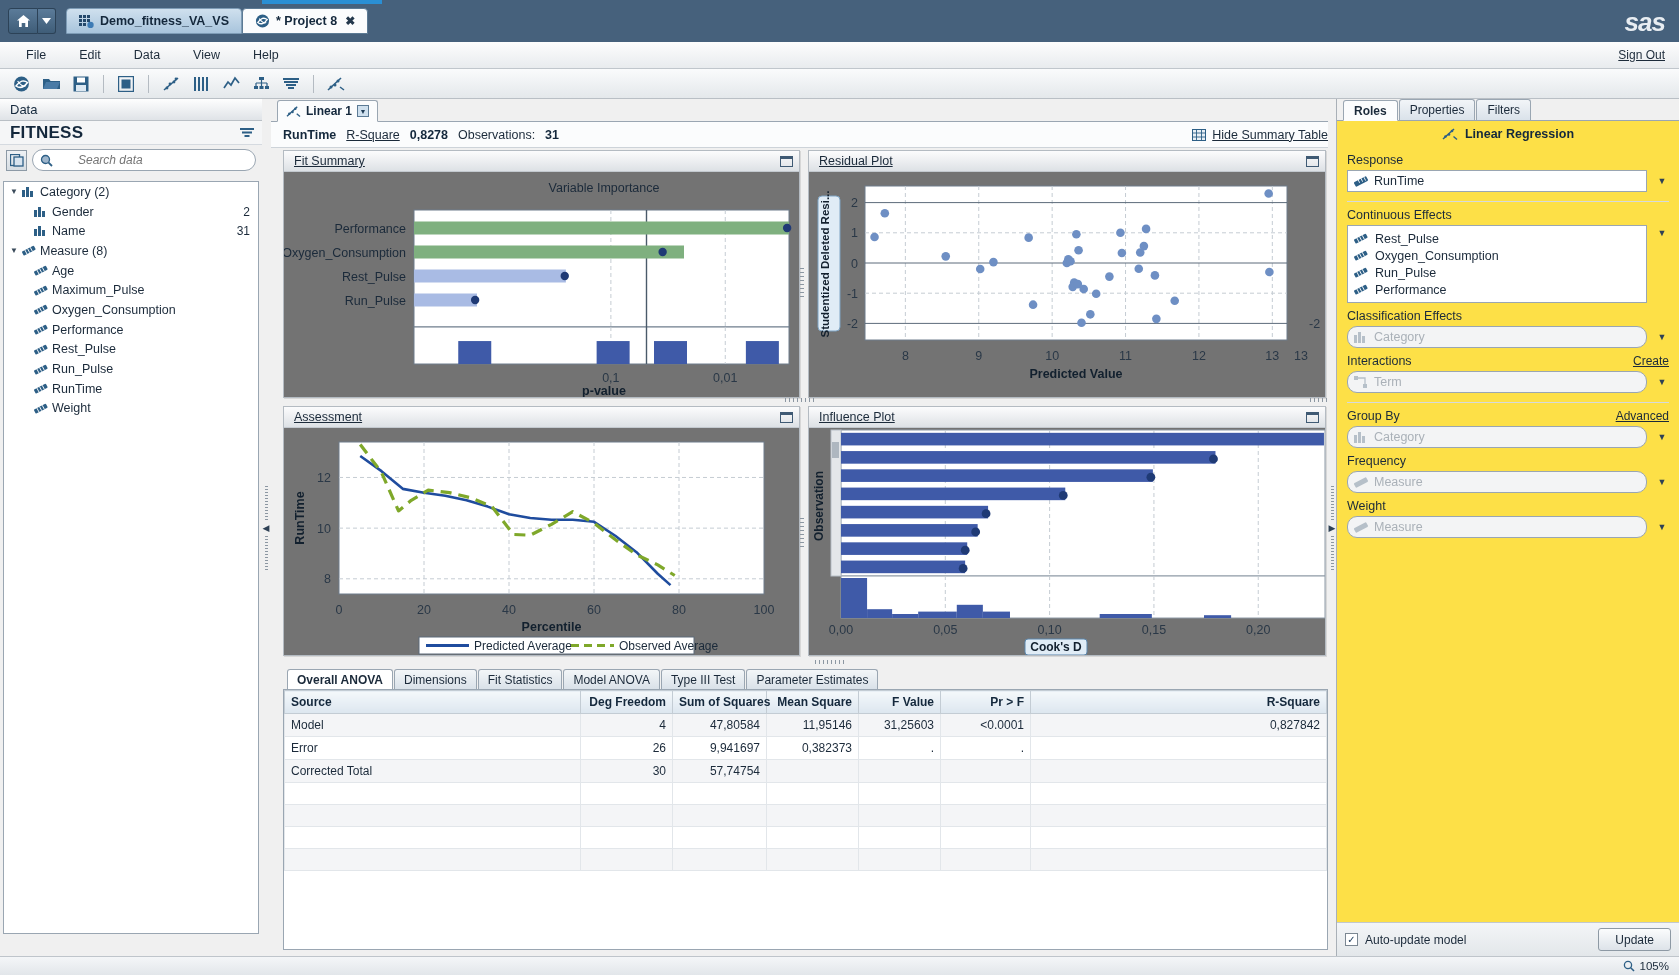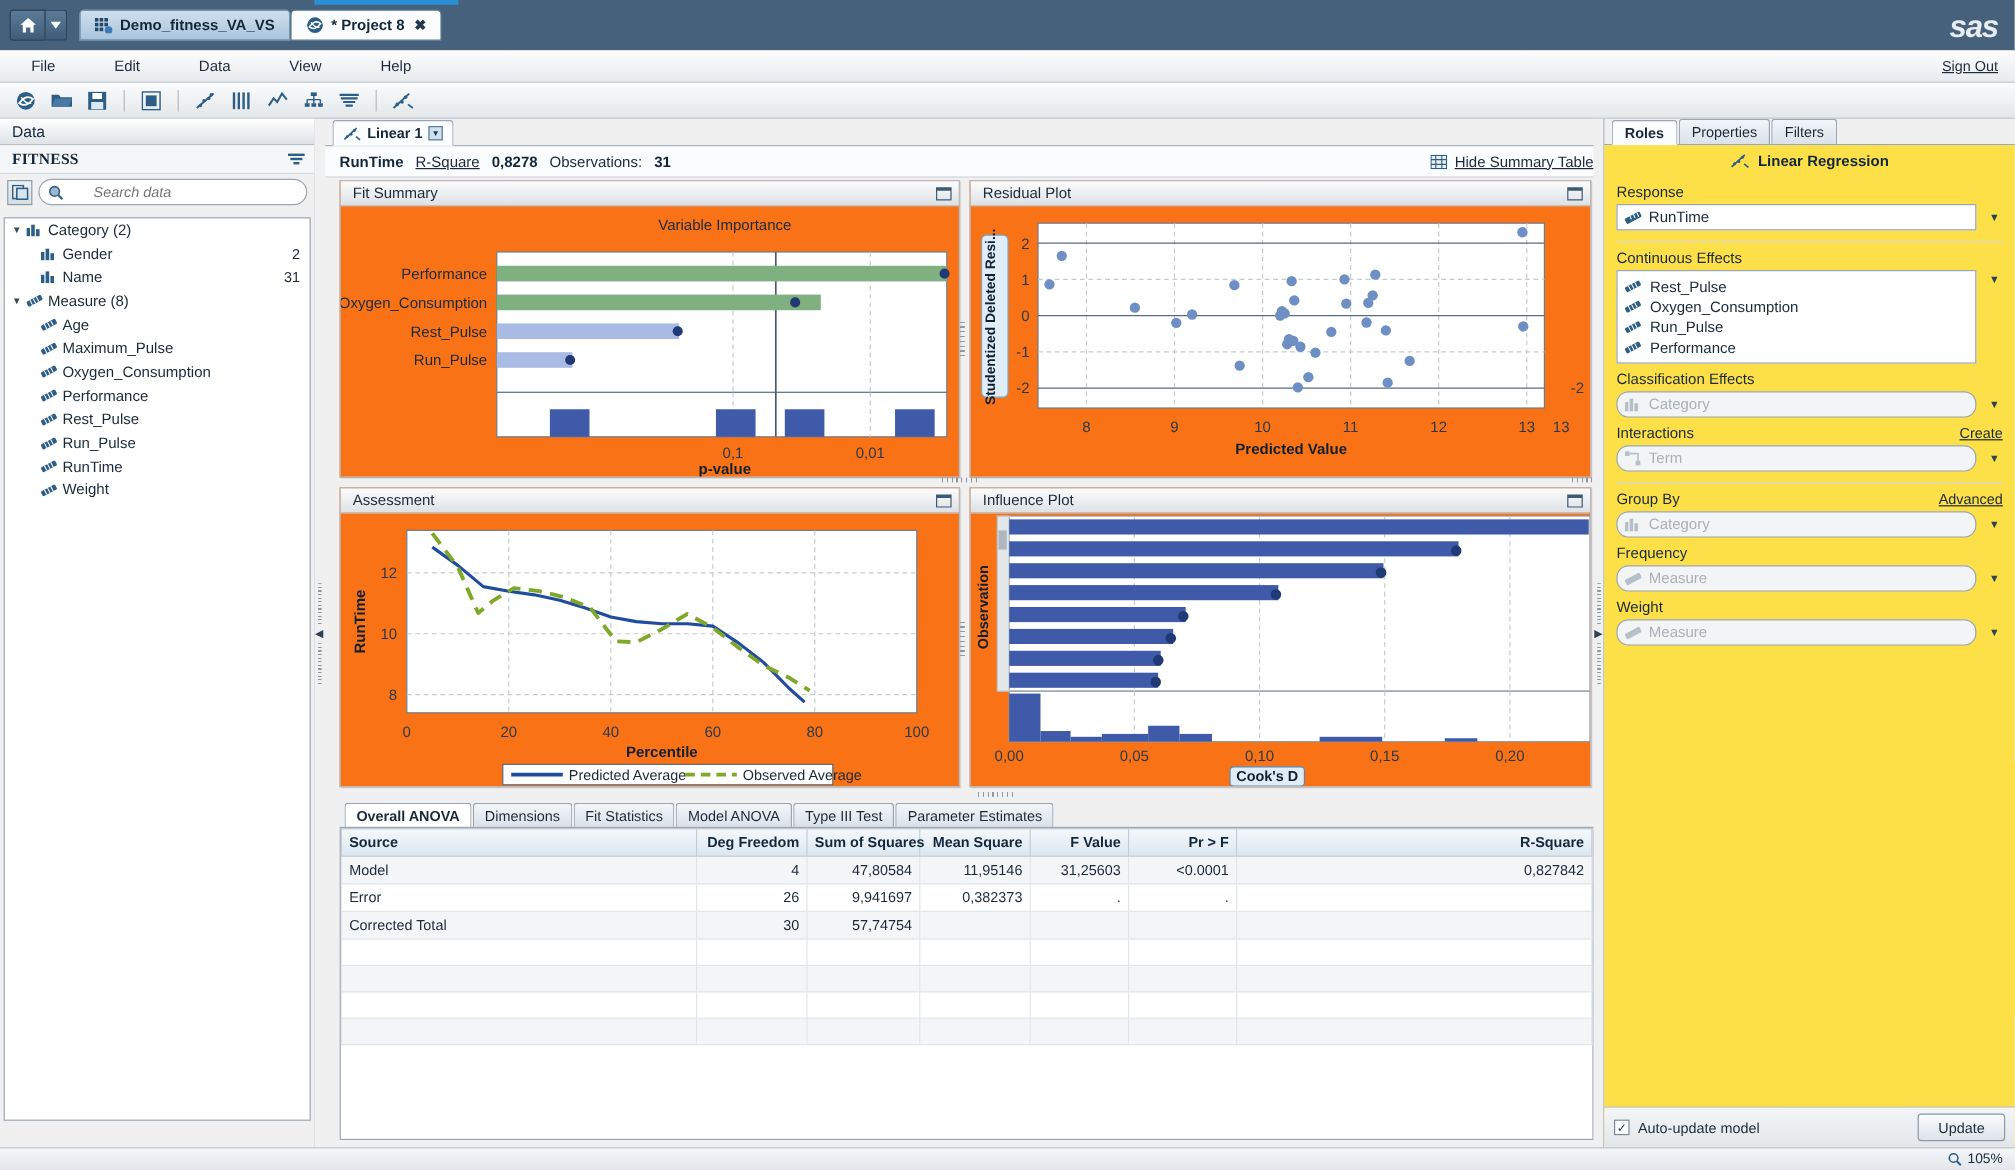--- a/index.html
+++ b/index.html
@@ -46,21 +46,21 @@
   .sas-logo {
     position:absolute; right: 14px; top: 7px;
     font-size: 26px; font-weight: bold; font-style: italic;
     color: #e8edf2; letter-spacing: -1px;
   }
 
   
   .menubar {
     height: 27px; background: linear-gradient(#fdfdfd,#e8ebee);
     border-bottom: 1px solid #c0c6cc;
-    display:flex; align-items:center; padding-left: 12px; gap: 21px;
+    display:flex; align-items:center; padding-left: 12px; gap: 5px;
     position: relative;
   }
   .menu-item { padding: 4px 14px; font-size: 12.5px; color:#1d2b3a; }
   .signout { position:absolute; right: 14px; font-size:12px; color:#1d2b3a; text-decoration: underline; }
 
   
   .toolbar {
     height: 30px; background: linear-gradient(#fafbfc,#e4e8eb);
     border-bottom: 1px solid #b9bfc5;
     display:flex; align-items:center; padding-left: 8px; gap: 4px;
@@ -79,21 +79,21 @@
   .panel-head {
     height: 22px; background: linear-gradient(#fefefe,#dfe3e7);
     border-bottom:1px solid #b9bfc5; display:flex; align-items:center;
     padding-left: 10px; font-size: 13px; color:#14283c;
   }
   .ds-row {
     height: 24px; display:flex; align-items:center; padding: 0 8px 0 10px;
     background:#f5f6f7; border-bottom:1px solid #d5dae0;
     justify-content: space-between;
   }
-  .ds-name { font-weight: bold; font-size: 13px; color:#14283c; letter-spacing:0.2px;font-family:Liberation Serif, serif; }
+  .ds-name { font-weight: bold; font-size: 17px; color:#14283c; letter-spacing:0.2px; }
   .search-row { height: 30px; display:flex; align-items:center; gap:5px; padding: 3px 6px; }
   .search-icon-btn {
     width: 21px; height: 21px; border: 1px solid #8d9aa6; background: linear-gradient(#eef1f4,#d6dde3);
     display:flex; align-items:center; justify-content:center;
   }
   .search-box {
     flex: 1; height: 22px; background: #fff; border: 1px solid #9aa6b2; border-radius: 11px;
     display:flex; align-items:center; gap:5px; padding-left: 7px;
   }
   .search-box input {
@@ -141,22 +141,23 @@
     padding: 0 8px 0 12px; font-size: 12.5px; gap: 10px;
     border-bottom: 1px solid #cdd3d9;
   }
   .summary-bar b { color:#14283c; }
   .u { text-decoration: underline; }
   .hide-summary { margin-left:auto; display:flex; align-items:center; gap:6px; }
 
   .grid-area { position:absolute; top: 49px; left: 4px; right: 4px; bottom: 4px; }
 
   .card {
-    position: absolute; background: #f97316; border: 1px solid #b4bbc2;
+    position: absolute; background: #737373; border: 1px solid #b4bbc2;
     box-shadow: 1px 1px 0 rgba(0,0,0,0.10);
+    text-decoration: underline;
   }
   .card-head {
     height: 21px; background: linear-gradient(#fcfcfd,#dde1e5);
     border-bottom: 1px solid #c3c9cf; display:flex; align-items:center;
     padding: 0 6px 0 10px; font-size: 12.5px; color:#1b2a3a;
   }
   .card-head .maxbtn {
     margin-left:auto; width: 13px; height: 11px; border: 1.5px solid #3f5a74;
     border-top-width: 3px;
   }

